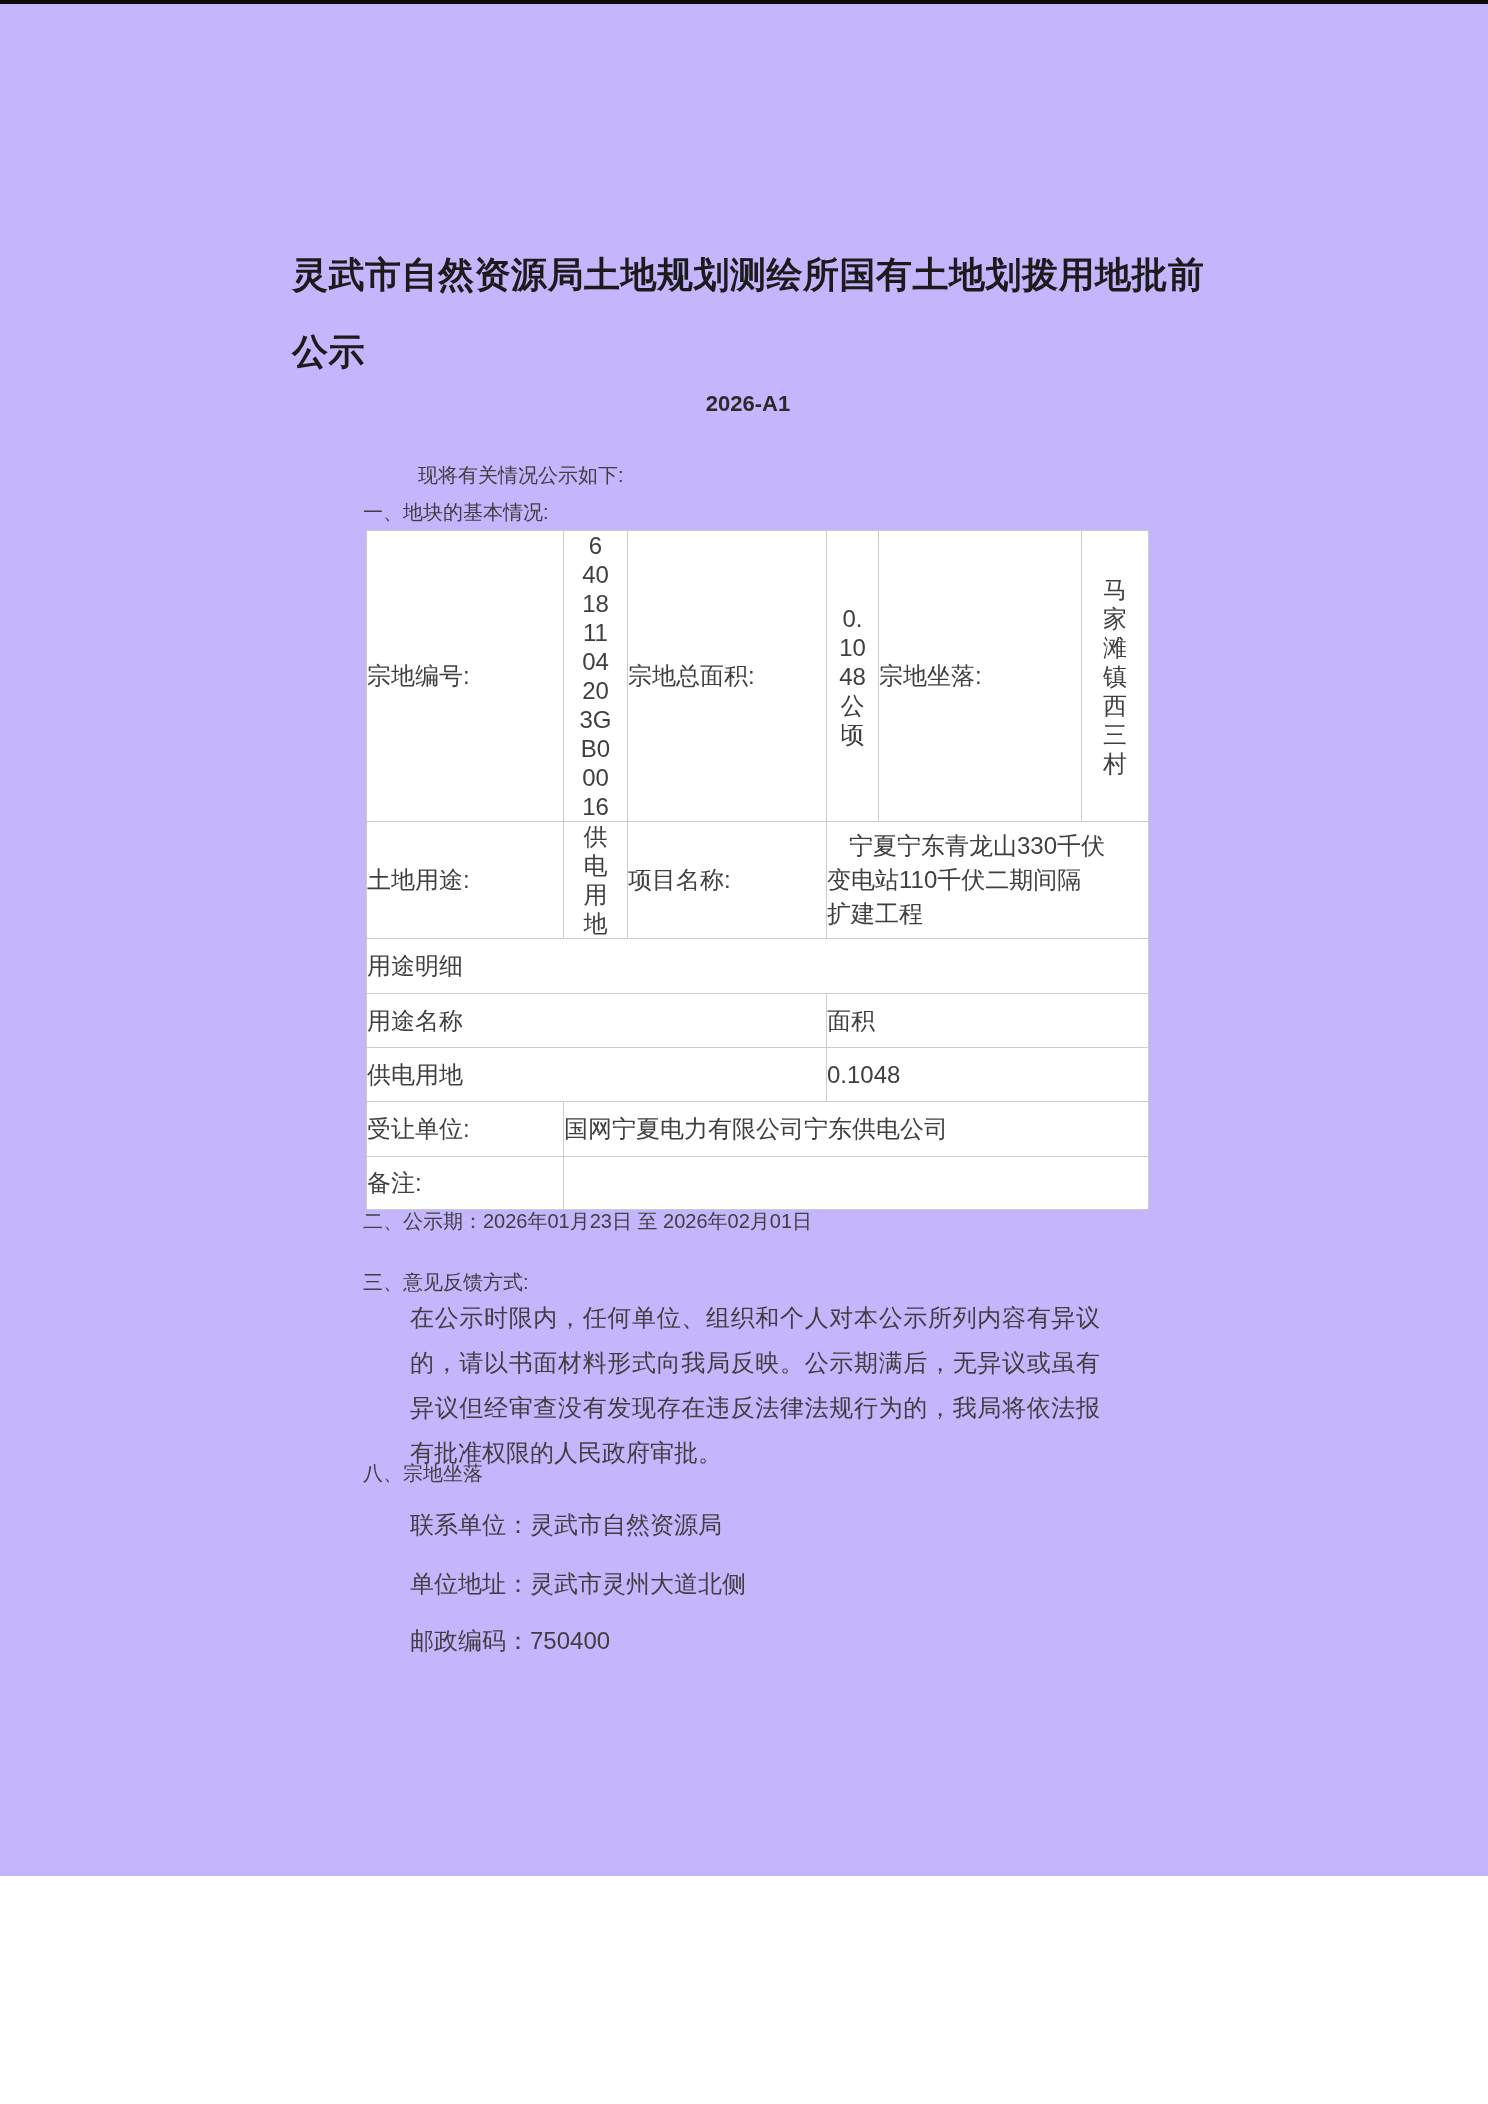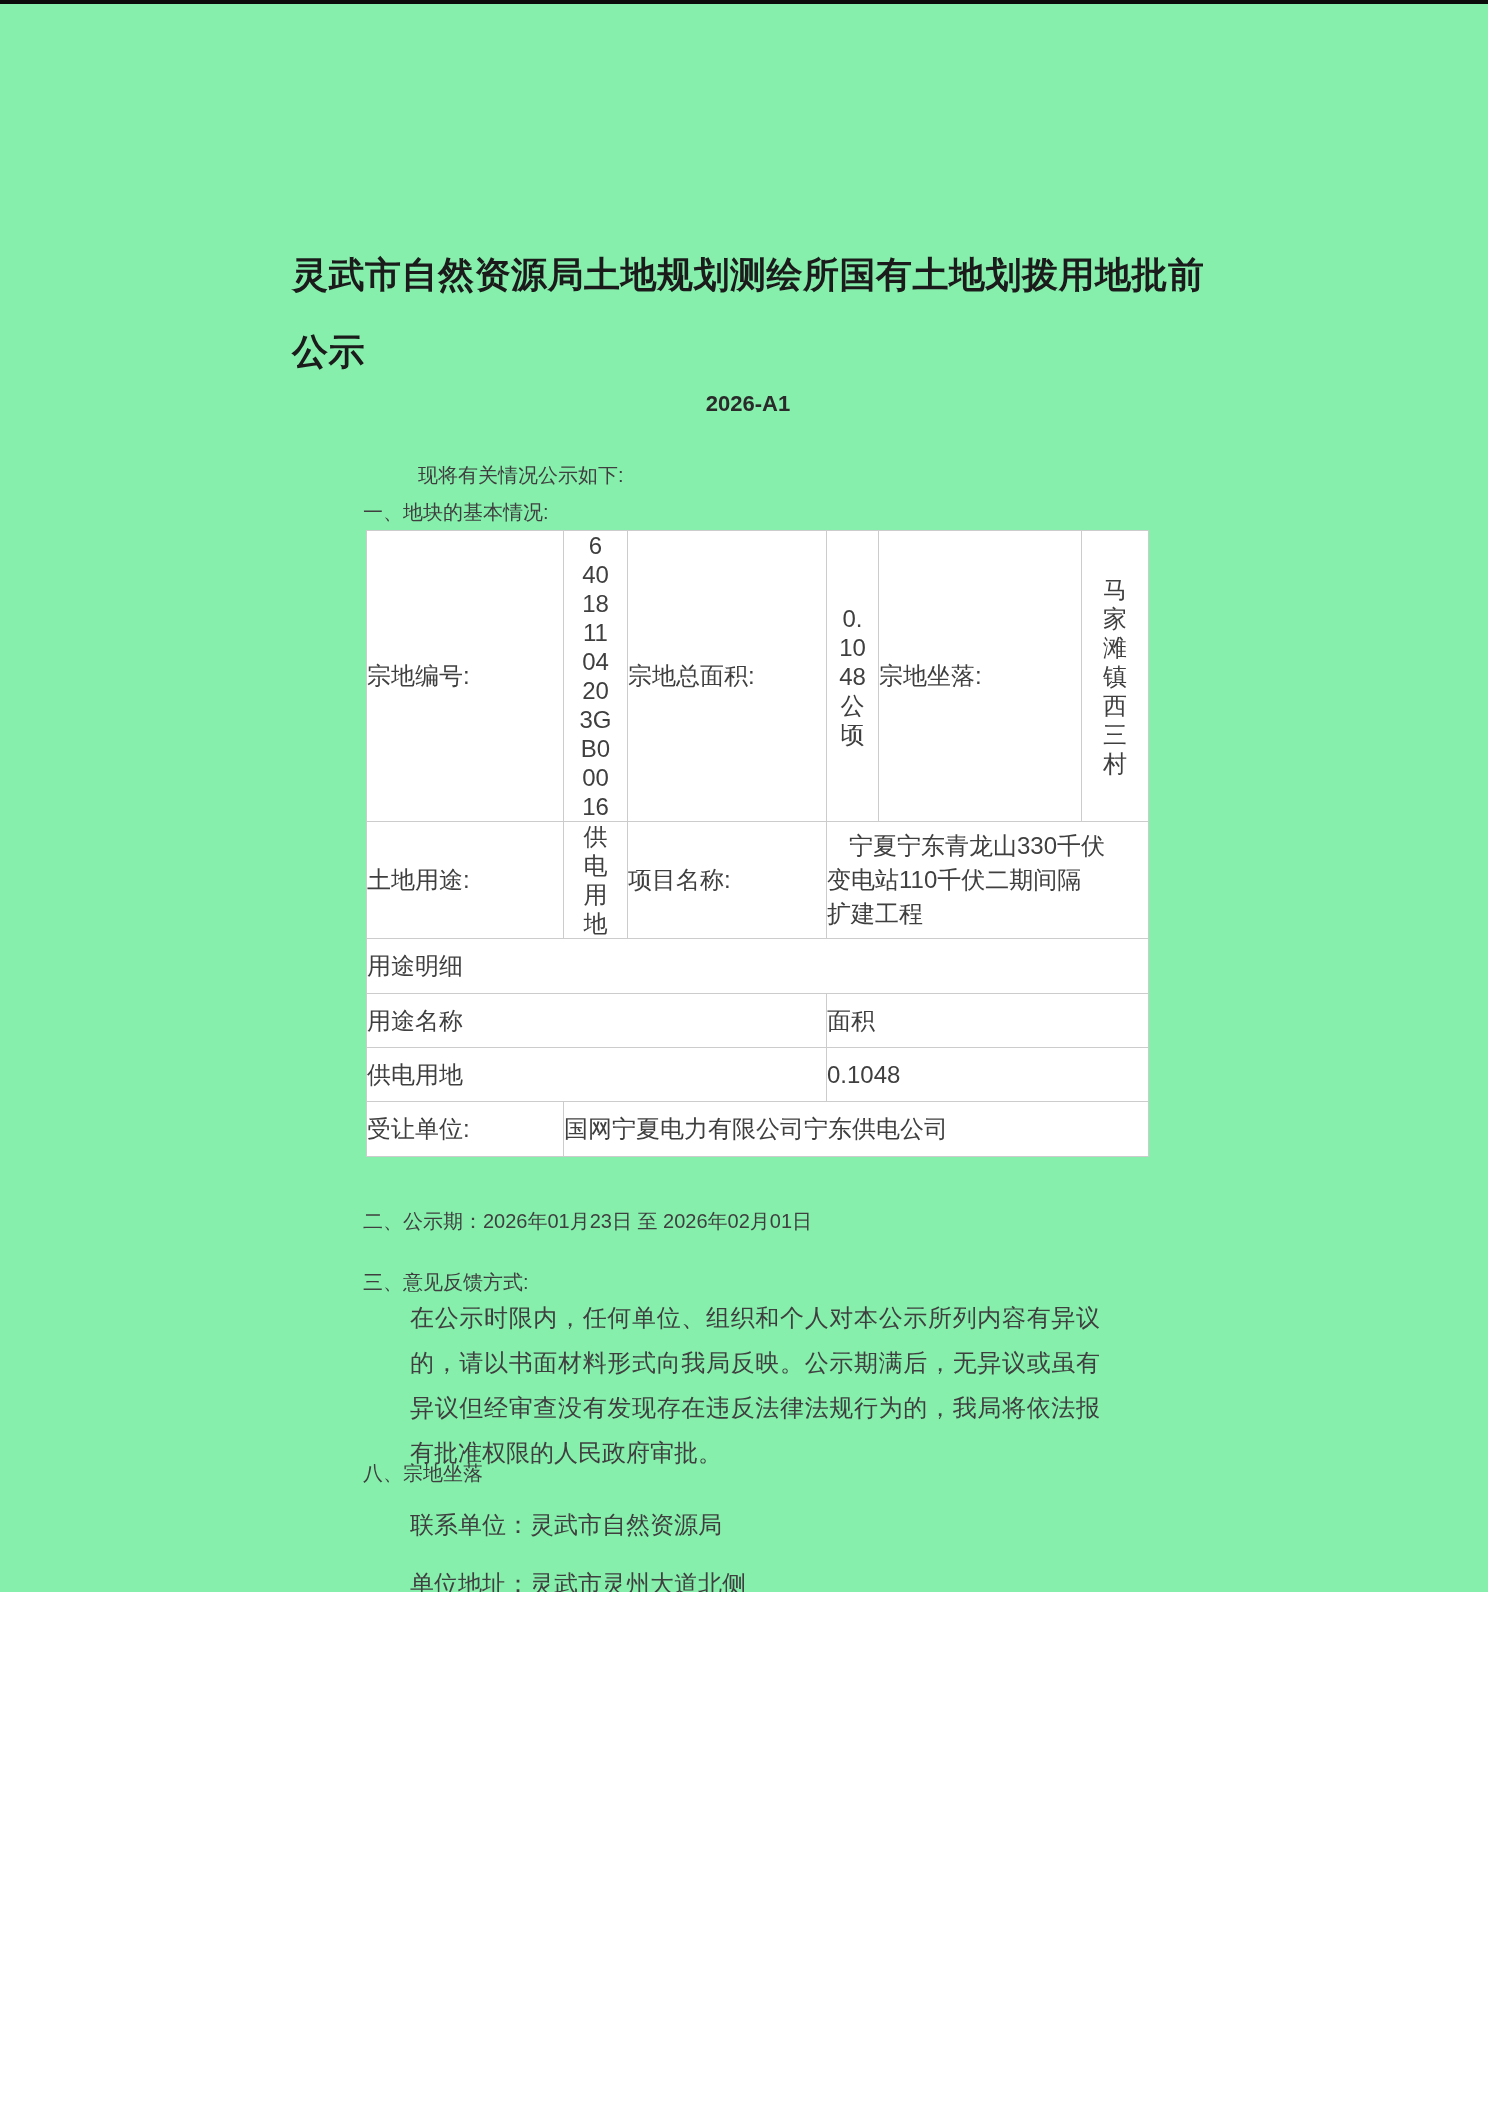--- a/index.html
+++ b/index.html
@@ -1,20 +1,20 @@
 <!DOCTYPE html>
 <html><head>
 <meta charset="utf-8">
 <style>
   html, body { margin: 0; padding: 0; background: #ffffff; }
   .page {
     position: relative;
     width: 1488px;
-    height: 1592px;
-    background: #86efac;
+    height: 1876px;
+    background: #c4b5fd;
     font-family: "Liberation Sans", "DejaVu Sans", sans-serif;
     color: #3f3f3f;
     overflow: hidden;
   }
   .top-bar {
     position: absolute; top: 0; left: 0;
     width: 100%; height: 4px;
     background: #0b0b0b;
   }
   .title {
@@ -180,20 +180,24 @@
       <td class="value-pad" colspan="3">面积</td>
     </tr>
     <tr style="height:54px">
       <td class="label-cell" colspan="3">供电用地</td>
       <td class="value-pad" colspan="3">0.1048</td>
     </tr>
     <tr style="height:55px">
       <td class="label-cell">受让单位:</td>
       <td class="transferee-cell" colspan="5">国网宁夏电力有限公司宁东供电公司</td>
     </tr>
+    <tr style="height:53px">
+      <td class="label-cell">备注:</td>
+      <td class="transferee-cell" colspan="5"></td>
+    </tr>
   </tbody>
     </table>
 
   <div class="sec sec-two"><span>二、</span><span>公示期：2026年01月23日 至 2026年02月01日</span></div>
 
   <div class="sec sec-three"><span>三、</span><span>意见反馈方式:</span></div>
 
   <p class="para">在公示时限内，任何单位、组织和个人对本公示所列内容有异议的，请以书面材料形式向我局反映。公示期满后，无异议或虽有异议但经审查没有发现存在违反法律法规行为的，我局将依法报有批准权限的人民政府审批。</p>
 
   <div class="sec sec-eight"><span>八、</span><span>宗地坐落</span></div>

